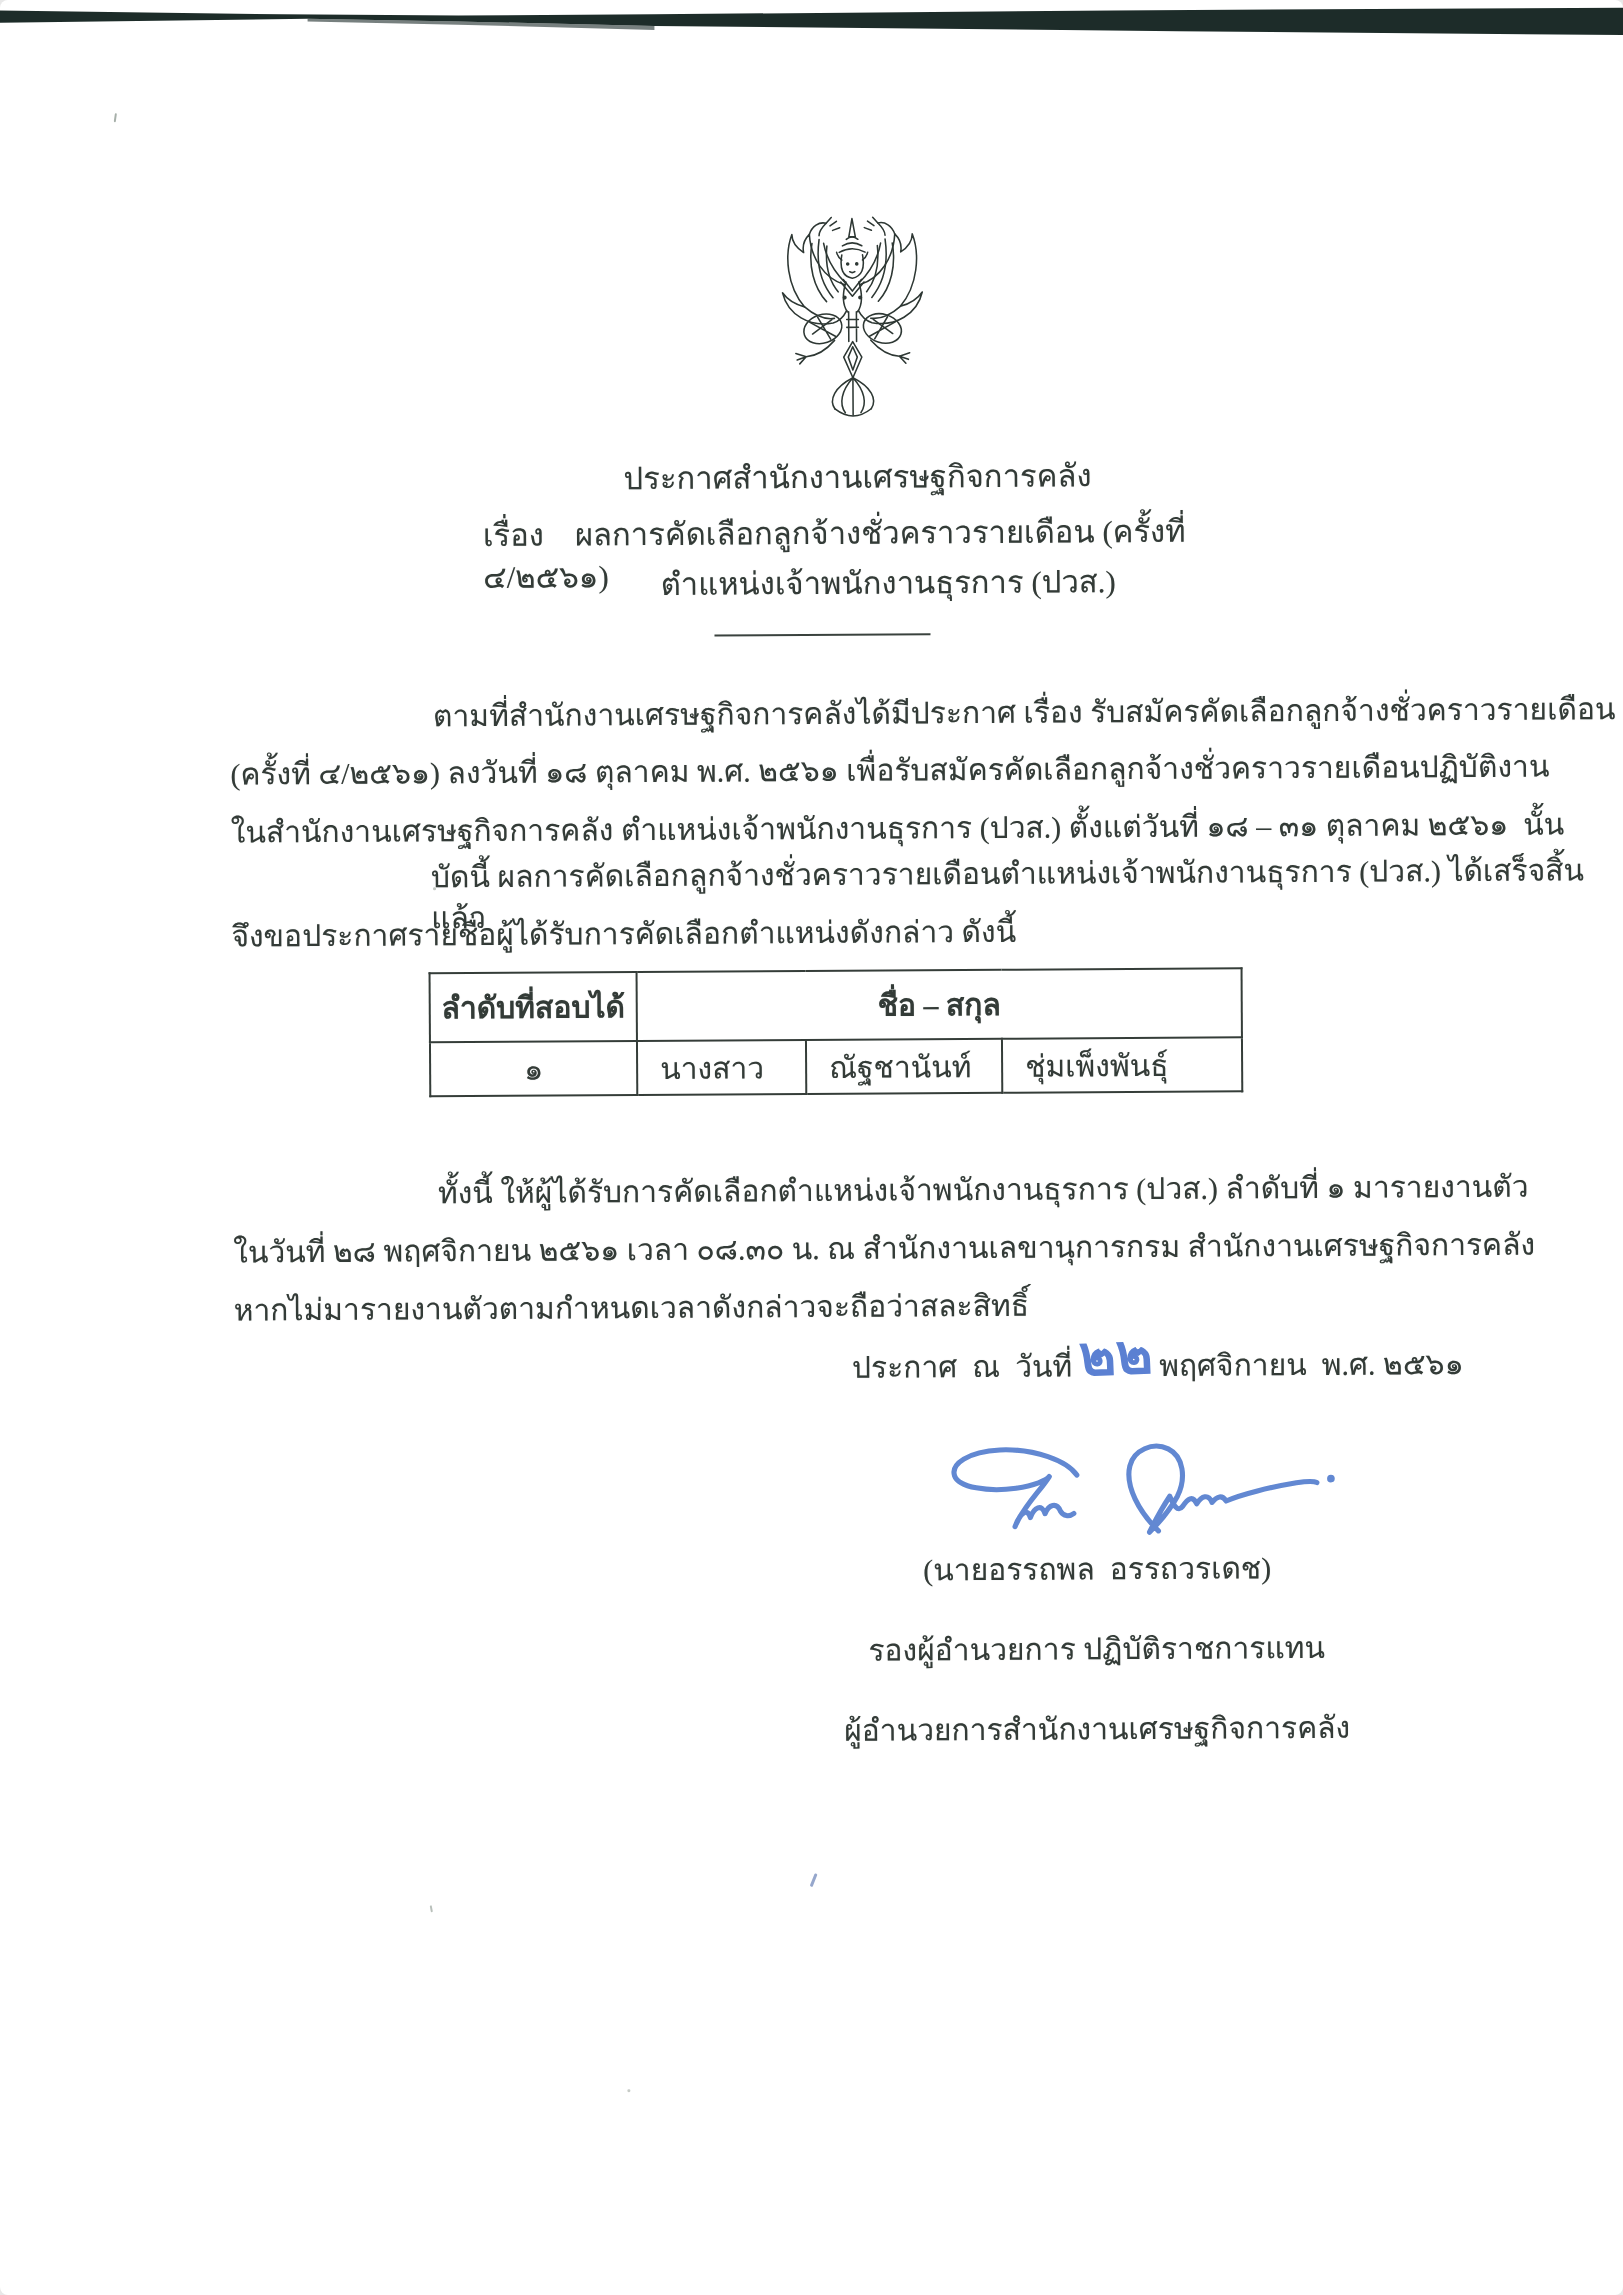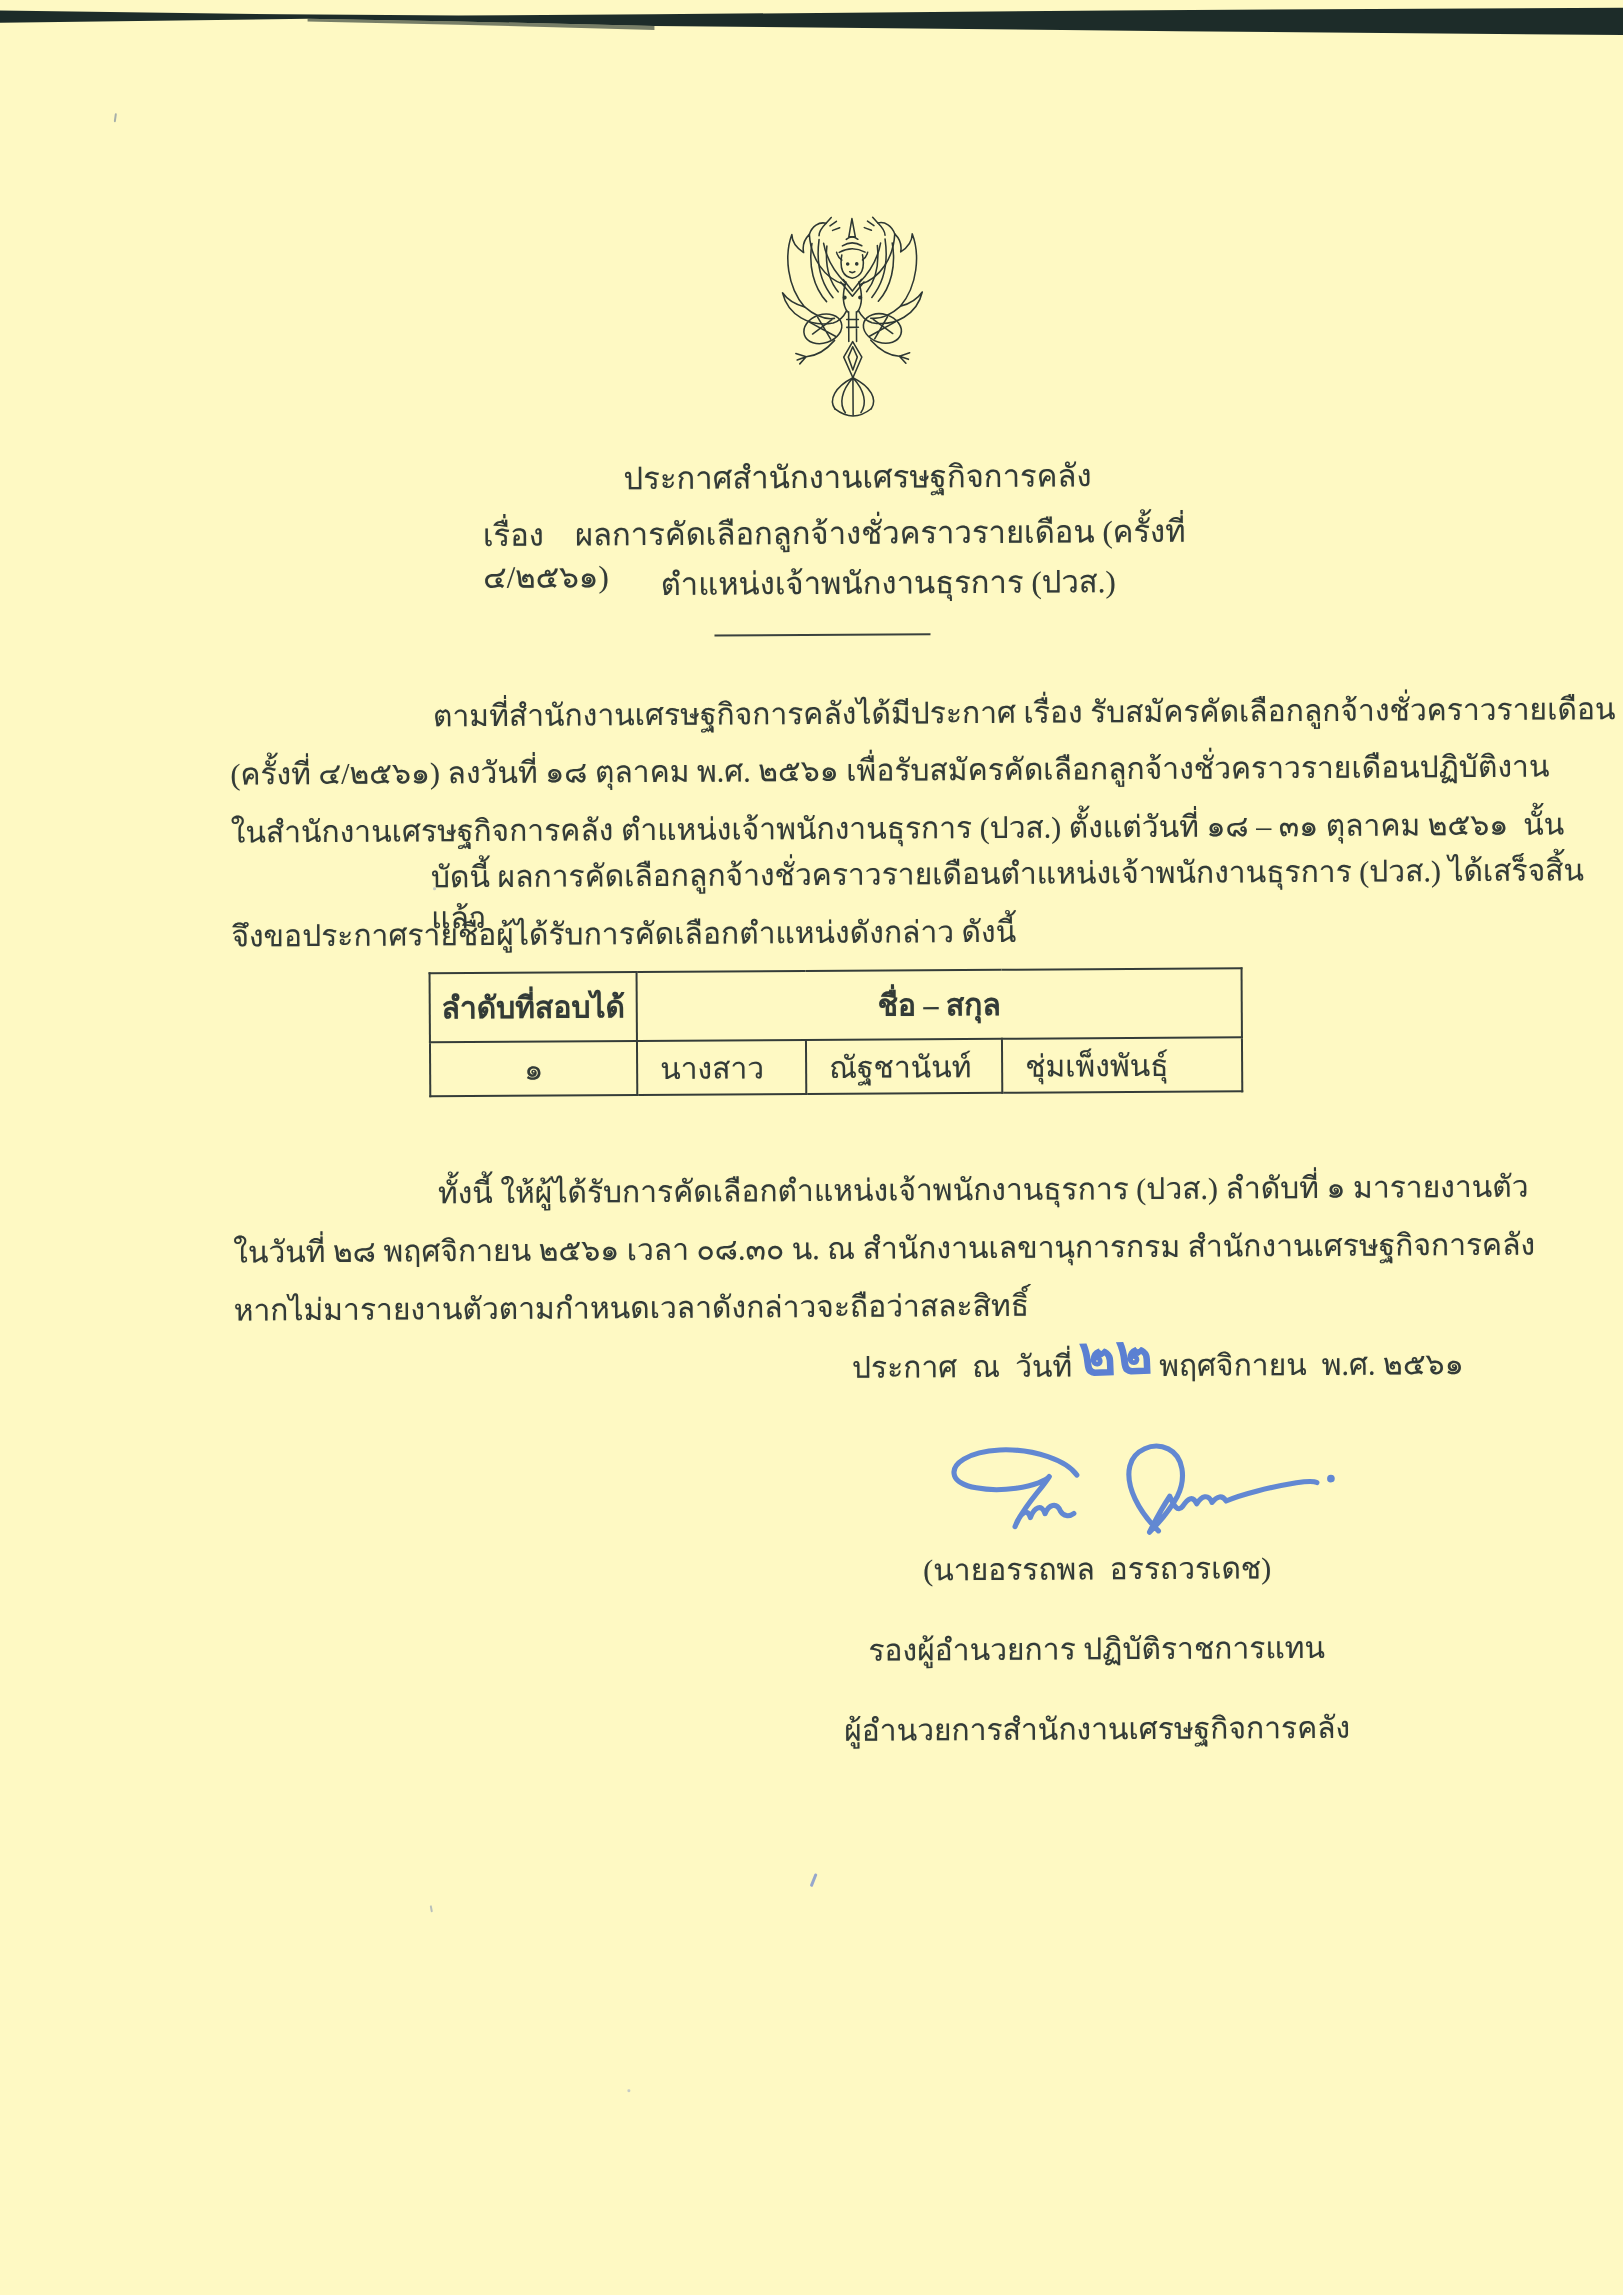--- a/index.html
+++ b/index.html
@@ -1,22 +1,23 @@
 <!DOCTYPE html>
 <html style="font-size:10.5px"><head>
 <meta charset="utf-8">
 <style>
   html,body{margin:0;padding:0;background:#e8e8e8;}
   .page{
     position:relative;
     width:1623px;height:2295px;
-    background:#fef9c3;
+    background:#ffffff;
     overflow:hidden;
     font-family:"Liberation Serif","DejaVu Serif",serif;
     color:#333b37;
+    border-radius:8px;
   }
   .content{position:absolute;left:0;top:0;width:1623px;height:2295px;
     transform:rotate(-0.35deg);transform-origin:812px 1047px;}
   .t{white-space:pre-wrap;text-shadow:0 0 0.7px rgba(46,56,52,.35);}
   .bl{position:absolute;font-size:30px;line-height:41px;}
   .tl{position:absolute;font-size:31px;line-height:42px;transform:translateX(-50%);}
   .divider{position:absolute;height:2px;background:#3a423e;}
   .scanbar{position:absolute;left:0;top:0;width:1623px;height:52px;}
   .emblem{position:absolute;left:759px;top:215px;width:196px;height:220px;}
   table.results{

